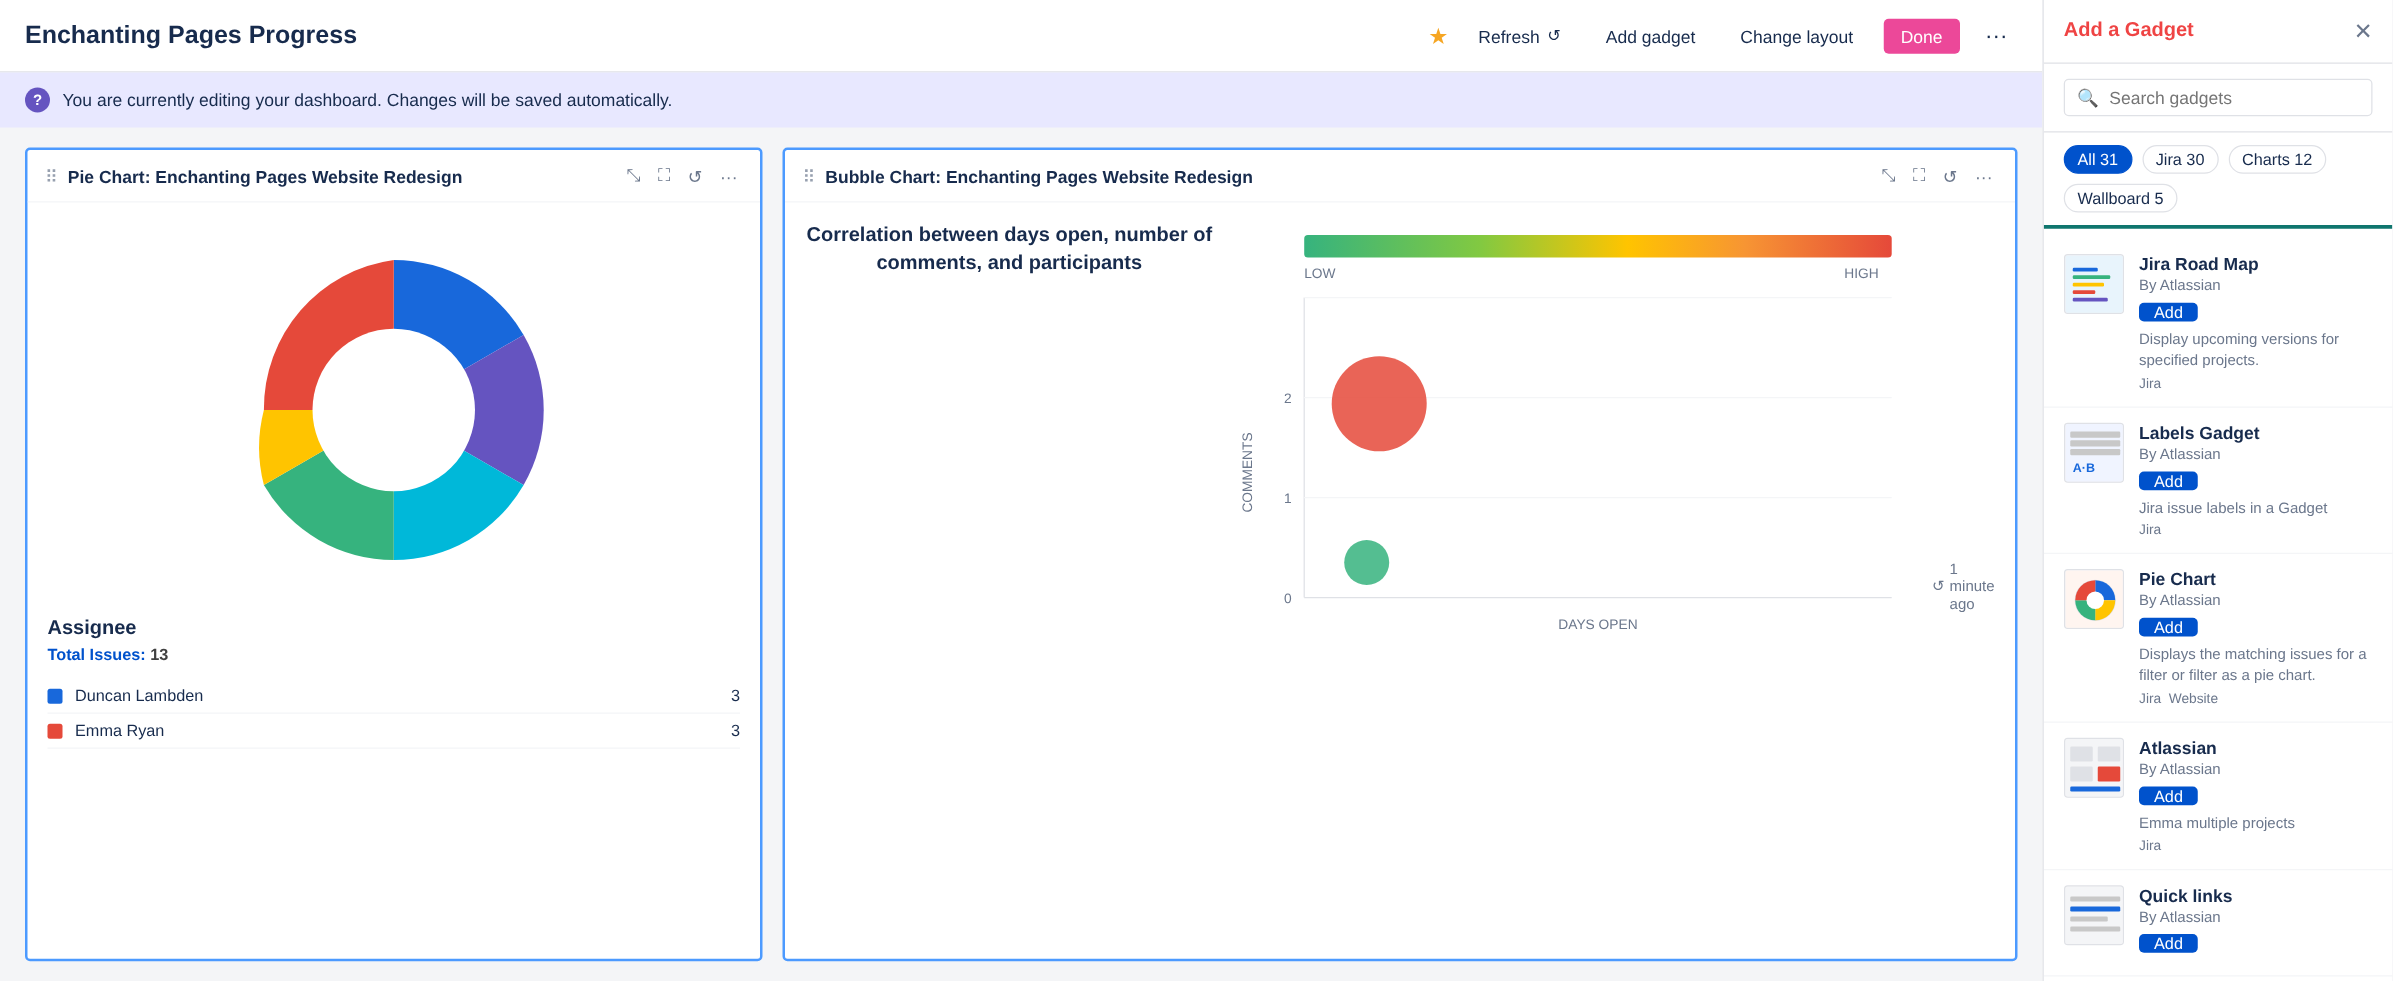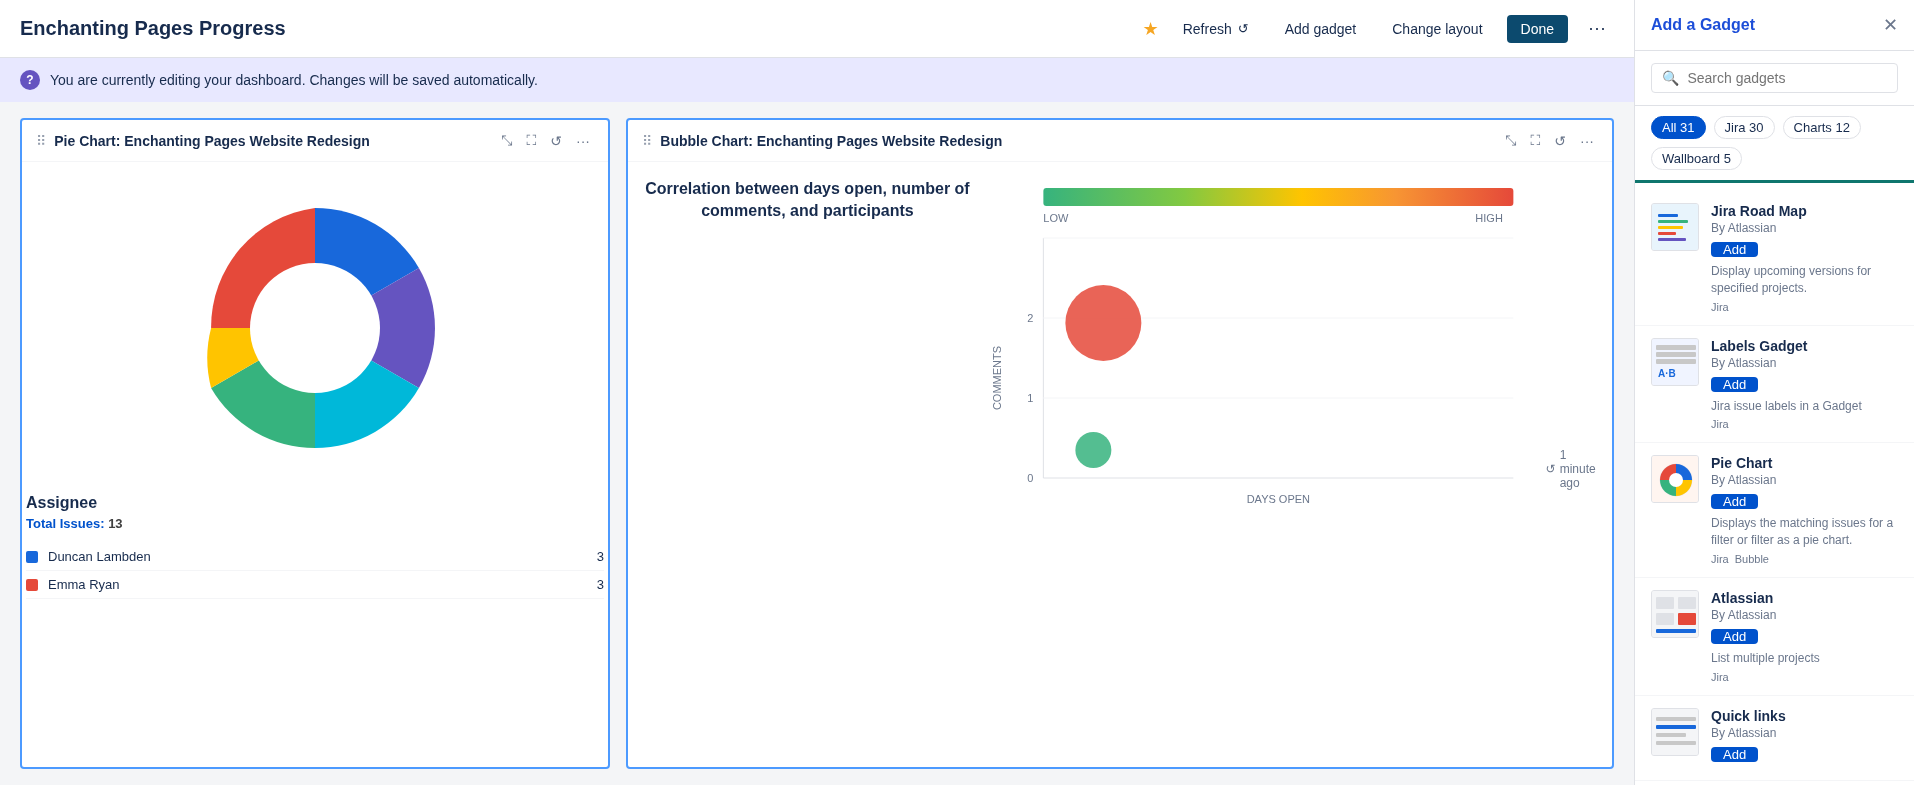--- a/index.html
+++ b/index.html
@@ -7,21 +7,21 @@
 
     .app-container { display: flex; height: 785px; width: 1914px; justify-content: center; }
 
     .main-content { flex: 1; display: flex; flex-direction: column; overflow: hidden; }
 
     
     .header { display: flex; align-items: center; padding: 12px 20px; background: #fff; border-bottom: 1px solid #dfe1e6; gap: 12px; }
     .page-title { font-size: 20px; font-weight: 700; color: #172b4d; flex: 1; }
     .star-icon { color: #f6a623; font-size: 18px; cursor: pointer; }
     .header-btn { display: flex; align-items: center; gap: 6px; padding: 6px 12px; border-radius: 4px; border: none; cursor: pointer; font-size: 14px; font-weight: 500; background: transparent; color: #172b4d; }
-    .header-btn-primary { background: #0c4a6e; color: #fff; border-radius: 4px; padding: 6px 14px; border: none; cursor: pointer; font-size: 14px; font-weight: 500; }
+    .header-btn-primary { background: #ec4899; color: #fff; border-radius: 4px; padding: 6px 14px; border: none; cursor: pointer; font-size: 14px; font-weight: 500; }
     .more-btn { padding: 6px 8px; border: none; background: transparent; cursor: pointer; color: #172b4d; font-size: 18px; border-radius: 4px; }
 
     
     .info-banner { background: #e8e8ff; padding: 12px 20px; display: flex; align-items: center; gap: 10px; color: #172b4d; font-size: 14px; }
     .info-icon { width: 20px; height: 20px; border-radius: 50%; background: #6554c0; color: #fff; display: flex; align-items: center; justify-content: center; font-weight: 700; font-size: 12px; flex-shrink: 0; }
 
     
     .dashboard-grid { display: flex; gap: 16px; padding: 16px 20px; flex: 1; overflow: auto; }
 
     
@@ -32,38 +32,38 @@
     .widget-header { display: flex; align-items: center; padding: 10px 14px; border-bottom: 1px solid #f4f5f7; gap: 8px; }
     .drag-handle { color: #97a0af; font-size: 14px; cursor: grab; }
     .widget-title { font-size: 14px; font-weight: 600; color: #172b4d; flex: 1; }
     .widget-actions { display: flex; gap: 6px; align-items: center; }
     .widget-action-btn { background: none; border: none; cursor: pointer; color: #6b778c; font-size: 14px; padding: 2px 4px; border-radius: 3px; }
 
     
     .pie-chart-container { display: flex; flex-direction: column; align-items: center; padding: 16px; }
     .pie-svg { width: 300px; height: 300px; }
 
-    .legend-section { width: 100%; padding: 0 4px 8px; }
+    .legend-section { width: 100%; padding: 0 16px 8px; }
     .legend-title { font-size: 16px; font-weight: 600; color: #172b4d; margin-bottom: 4px; }
     .legend-subtitle { font-size: 13px; color: #6b778c; margin-bottom: 12px; }
     .legend-subtitle span { font-weight: 700; color: #0052cc; }
     .legend-item { display: flex; align-items: center; padding: 6px 0; border-bottom: 1px solid #f4f5f7; }
     .legend-color { width: 12px; height: 12px; border-radius: 2px; margin-right: 10px; flex-shrink: 0; }
     .legend-name { flex: 1; font-size: 13px; color: #172b4d; }
     .legend-count { font-size: 13px; color: #172b4d; font-weight: 500; }
 
     
     .bubble-chart-container { flex: 1; padding: 16px; display: flex; flex-direction: row; }
     .bubble-chart-title { text-align: center; font-size: 16px; font-weight: 600; color: #172b4d; margin-bottom: 16px; line-height: 1.4; }
     .bubble-chart-footer { font-size: 12px; color: #6b778c; padding-top: 8px; display: flex; align-items: center; gap: 4px; }
 
     
     .right-panel { width: 280px; background: #fff; border-left: 1px solid #dfe1e6; display: flex; flex-direction: column; height: 785px; overflow: hidden; }
     .panel-header { display: flex; align-items: center; padding: 14px 16px; border-bottom: 1px solid #dfe1e6; }
-    .panel-title { font-size: 16px; font-weight: 700; color: #1d4ed8; flex: 1; }
+    .panel-title { font-size: 16px; font-weight: 700; color: #ef4444; flex: 1; }
     .close-btn { background: none; border: none; cursor: pointer; color: #6b778c; font-size: 18px; }
 
     
     .search-box { padding: 12px 16px; border-bottom: 1px solid #dfe1e6; }
     .search-input-wrapper { display: flex; align-items: center; border: 1px solid #dfe1e6; border-radius: 4px; padding: 6px 10px; gap: 8px; }
     .search-input { border: none; outline: none; flex: 1; font-size: 14px; color: #172b4d; }
     .search-icon-text { color: #6b778c; font-size: 14px; }
 
     
     .filter-tabs { display: flex; gap: 8px; padding: 10px 16px; border-bottom: 3px solid #0f766e; flex-wrap: wrap; }
@@ -310,41 +310,41 @@
             <circle cx="24" cy="24" r="7" fill="#fff"></circle>
           </svg>
         </div>
         <div class="gadget-info">
           <div class="gadget-name">Pie Chart</div>
           <div class="gadget-by">By Atlassian</div>
           <button class="add-btn">Add</button>
           <div class="gadget-desc">Displays the matching issues for a filter or filter as a pie chart.</div>
           <div class="gadget-tags">
             <span class="gadget-tag">Jira</span>
-            <span class="gadget-tag">Bubble</span>
+            <span class="gadget-tag">Website</span>
           </div>
         </div>
       </div>
 
       <div class="gadget-item">
         <div class="gadget-thumb">
           <svg width="48" height="48" viewBox="0 0 48 48">
             <rect width="48" height="48" fill="#f4f5f7"></rect>
             <rect x="4" y="6" width="18" height="12" rx="1" fill="#dfe1e6"></rect>
             <rect x="26" y="6" width="18" height="12" rx="1" fill="#dfe1e6"></rect>
             <rect x="4" y="22" width="18" height="12" rx="1" fill="#dfe1e6"></rect>
             <rect x="26" y="22" width="18" height="12" rx="1" fill="#e5493a"></rect>
             <rect x="4" y="38" width="40" height="4" rx="1" fill="#1868db"></rect>
           </svg>
         </div>
         <div class="gadget-info">
           <div class="gadget-name">Atlassian</div>
           <div class="gadget-by">By Atlassian</div>
           <button class="add-btn">Add</button>
-          <div class="gadget-desc">List multiple projects</div>
+          <div class="gadget-desc">Emma multiple projects</div>
           <div class="gadget-tags">
             <span class="gadget-tag">Jira</span>
           </div>
         </div>
       </div>
 
       <div class="gadget-item">
         <div class="gadget-thumb">
           <svg width="48" height="48" viewBox="0 0 48 48">
             <rect width="48" height="48" fill="#f4f5f7"></rect>

